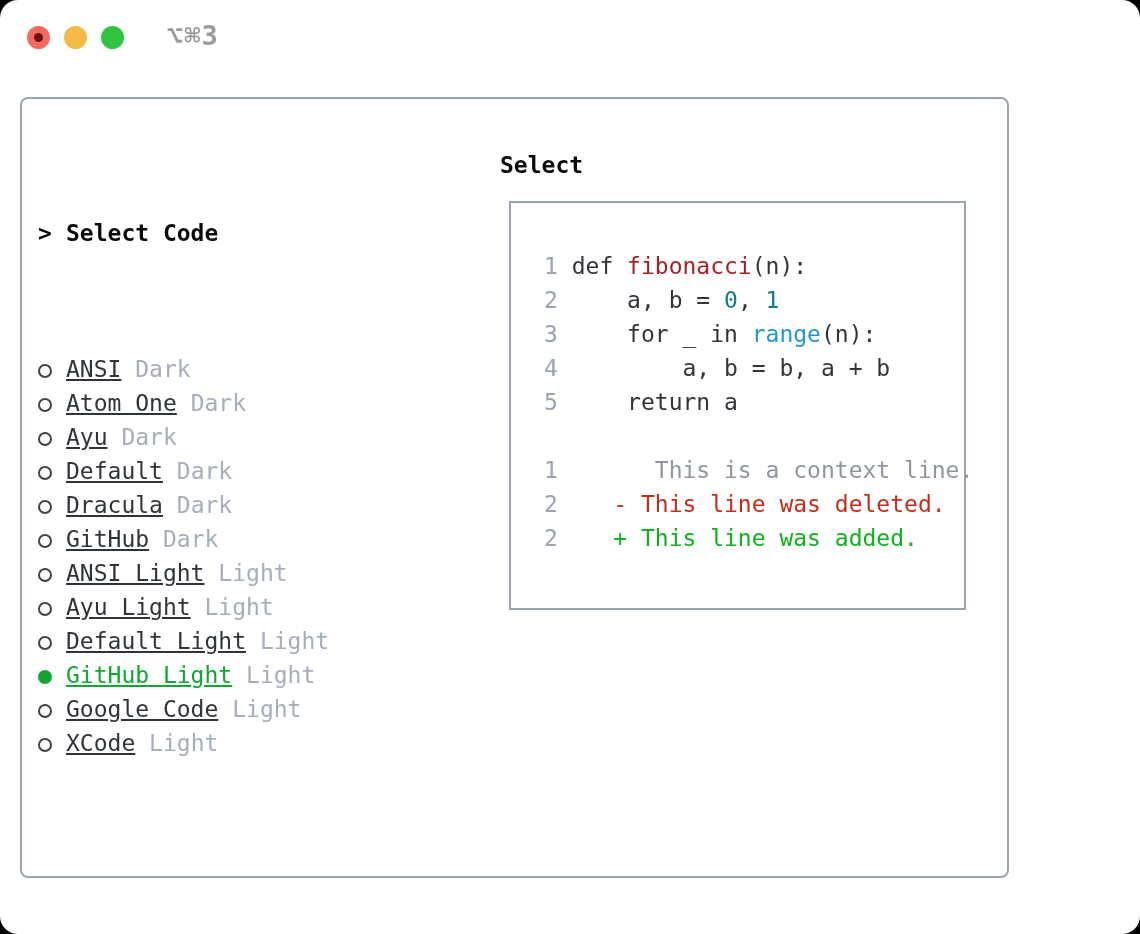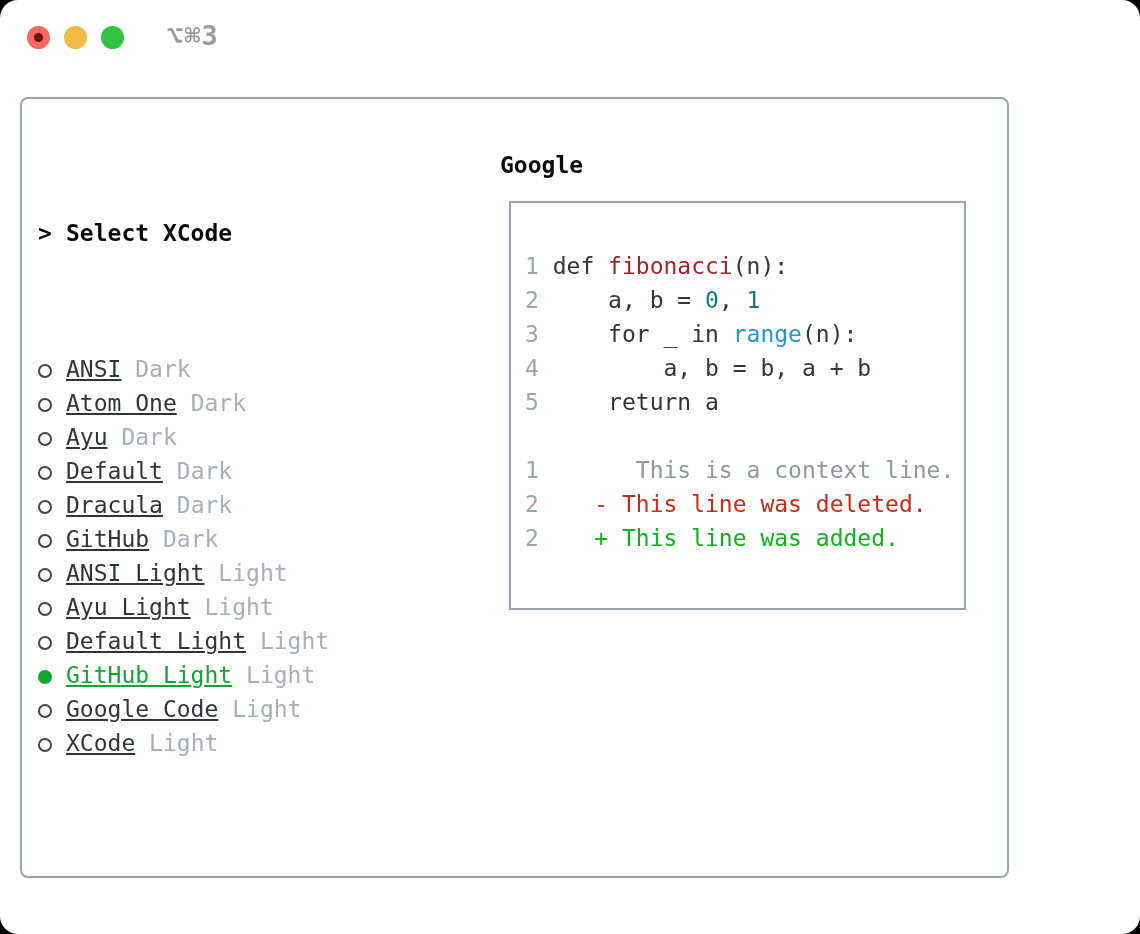--- a/index.html
+++ b/index.html
@@ -32,50 +32,50 @@
   .selected .name{color:var(--green,#10a630);}
   .tag{color:var(--tag,#a6aebb);}
   .spacer{height:34px;}
 
   
   .preview-label{position:absolute;left:500px;top:148px;font-size:23px;line-height:34px;
                  font-weight:bold;color:var(--heading,#0a0a0a);}
   .preview-box{position:absolute;left:509px;top:201px;width:457px;height:409px;
                border:2px solid var(--border,#9aa4b1);box-sizing:border-box;background:#fff;}
   .code{padding:46px 0 0 14px;font-size:23px;line-height:34px;white-space:pre;}
-  .code-line{height:34px;}
+  .code-line{height:34px;margin-left:19px;}
 </style>
 </head>
 <body>
 
 <div class="stage">
   <div class="window">
 
     <span class="traffic-light tl-red">
         <span class="dot"></span>
       </span>
     <span class="traffic-light tl-yellow"></span>
     <span class="traffic-light tl-green"></span>
     <div class="window-title">⌥⌘3</div>
 
     <div class="main-box"></div>
 
     <div class="left-col">
-      <div class="row header"><span class="cell"><span>&gt;</span></span><span>Select XCode</span></div>
+      <div class="row header"><span class="cell"><span>&gt;</span></span><span>Select Code</span></div>
 
       <div id="theme-list"><div class="row option"><span class="cell"><span class="radio"></span></span><span class="name">ANSI</span> <span class="tag">Dark</span></div><div class="row option"><span class="cell"><span class="radio"></span></span><span class="name">Atom One</span> <span class="tag">Dark</span></div><div class="row option"><span class="cell"><span class="radio"></span></span><span class="name">Ayu</span> <span class="tag">Dark</span></div><div class="row option"><span class="cell"><span class="radio"></span></span><span class="name">Default</span> <span class="tag">Dark</span></div><div class="row option"><span class="cell"><span class="radio"></span></span><span class="name">Dracula</span> <span class="tag">Dark</span></div><div class="row option"><span class="cell"><span class="radio"></span></span><span class="name">GitHub</span> <span class="tag">Dark</span></div><div class="row option"><span class="cell"><span class="radio"></span></span><span class="name">ANSI Light</span> <span class="tag">Light</span></div><div class="row option"><span class="cell"><span class="radio"></span></span><span class="name">Ayu Light</span> <span class="tag">Light</span></div><div class="row option"><span class="cell"><span class="radio"></span></span><span class="name">Default Light</span> <span class="tag">Light</span></div><div class="row option selected"><span class="cell"><span class="radio"></span></span><span class="name">GitHub Light</span> <span class="tag">Light</span></div><div class="row option"><span class="cell"><span class="radio"></span></span><span class="name">Google Code</span> <span class="tag">Light</span></div><div class="row option"><span class="cell"><span class="radio"></span></span><span class="name">XCode</span> <span class="tag">Light</span></div></div>
 
       <div class="spacer"></div>
       
       
 
       
       
       
     </div>
 
-    <div class="preview-label">Google</div>
+    <div class="preview-label">Select</div>
     <div class="preview-box">
       <div class="code" id="code-preview"><div class="code-line"><span style="color: rgb(154, 163, 176);">1 </span><span style="color: rgb(48, 53, 59);">def </span><span style="color: rgb(168, 31, 36);">fibonacci</span><span style="color: rgb(48, 53, 59);">(n):</span></div><div class="code-line"><span style="color: rgb(154, 163, 176);">2 </span><span style="color: rgb(48, 53, 59);">    a, b = </span><span style="color: rgb(18, 122, 134);">0</span><span style="color: rgb(48, 53, 59);">, </span><span style="color: rgb(18, 122, 134);">1</span></div><div class="code-line"><span style="color: rgb(154, 163, 176);">3 </span><span style="color: rgb(48, 53, 59);">    for _ in </span><span style="color: rgb(36, 150, 207);">range</span><span style="color: rgb(48, 53, 59);">(n):</span></div><div class="code-line"><span style="color: rgb(154, 163, 176);">4 </span><span style="color: rgb(48, 53, 59);">        a, b = b, a + b</span></div><div class="code-line"><span style="color: rgb(154, 163, 176);">5 </span><span style="color: rgb(48, 53, 59);">    return a</span></div><div class="code-line">&nbsp;</div><div class="code-line"><span style="color: rgb(154, 163, 176);">1 </span><span style="color: rgb(143, 150, 159);">      This is a context line.</span></div><div class="code-line"><span style="color: rgb(154, 163, 176);">2 </span><span style="color: rgb(197, 44, 26);">   - This line was deleted.</span></div><div class="code-line"><span style="color: rgb(154, 163, 176);">2 </span><span style="color: rgb(13, 178, 28);">   + This line was added.</span></div></div>
     </div>
 
   </div>
 </div>
 
 </body></html>

